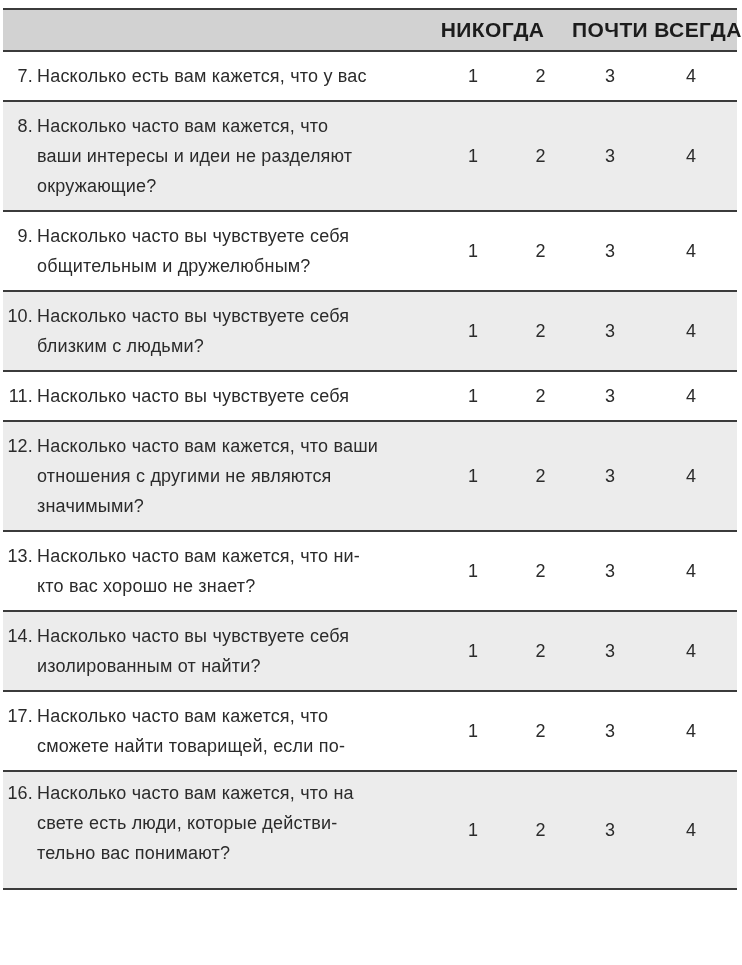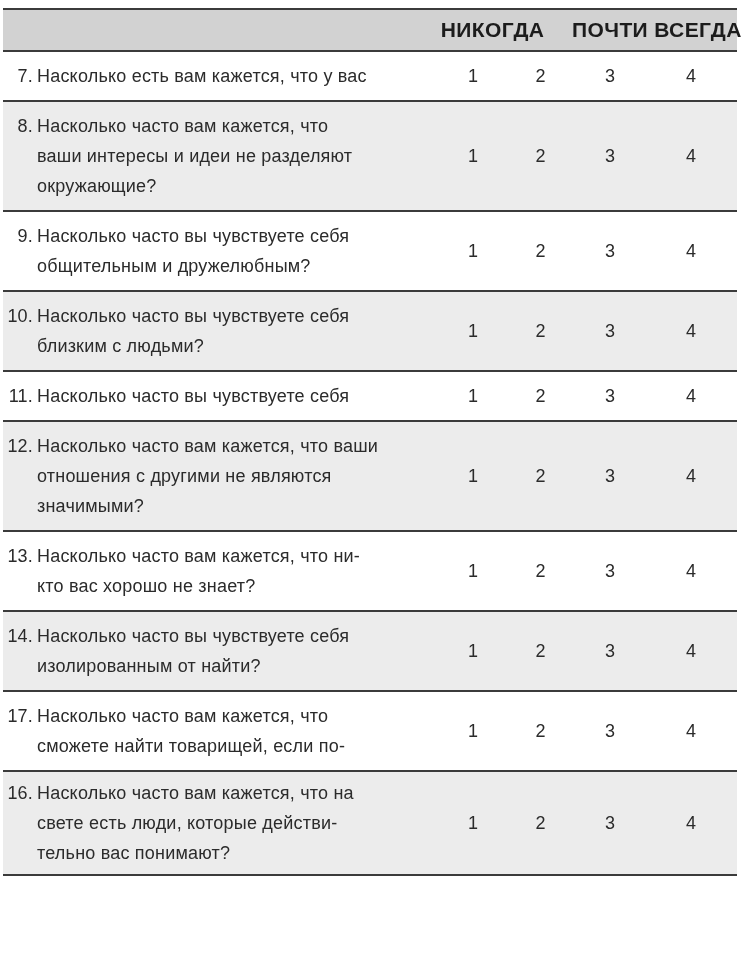--- a/index.html
+++ b/index.html
@@ -48,21 +48,21 @@
     letter-spacing: 0.2px;
   }
   .q-num {
     position: absolute;
     left: 0;
     top: 9px;
     width: 30px;
     text-align: right;
     line-height: 30px;
   }
-  .row:last-child .q-cell { padding-top: 6px; padding-bottom: 6px; }
+  .row:last-child .q-cell { padding-top: 6px; padding-bottom: 20px; }
   .row:last-child .q-num  { top: 6px; }
   .q-line { white-space: nowrap; }
   .opt {
     text-align: center;
     font-size: 18px;
     line-height: 30px;
     cursor: pointer;
   }
   .c1 { width: 66px; }
   .c2 { width: 69px; }

